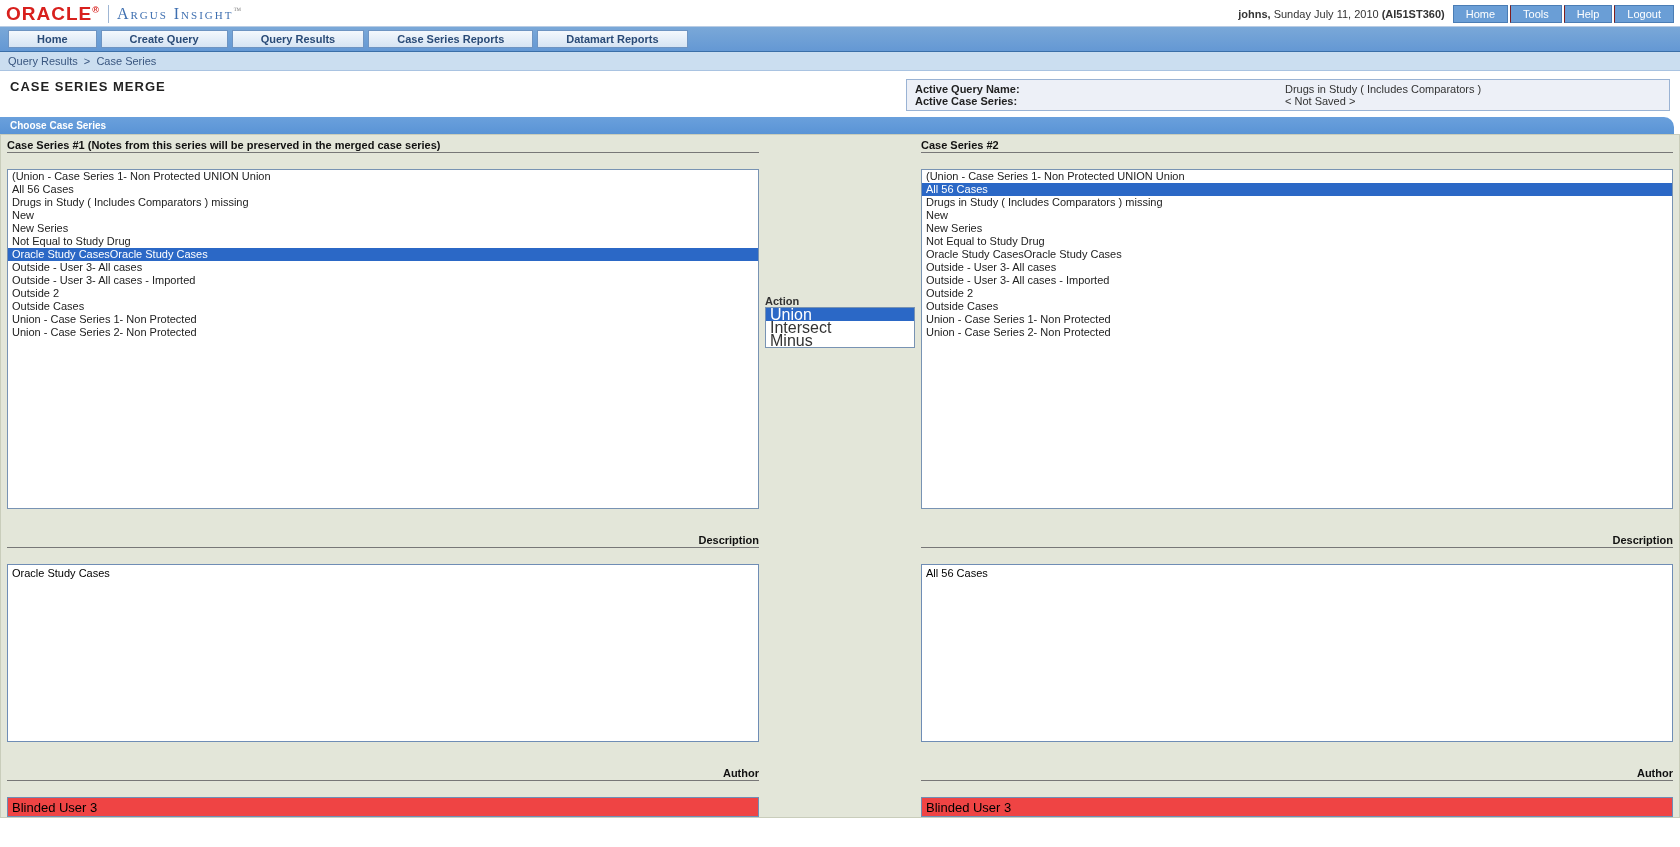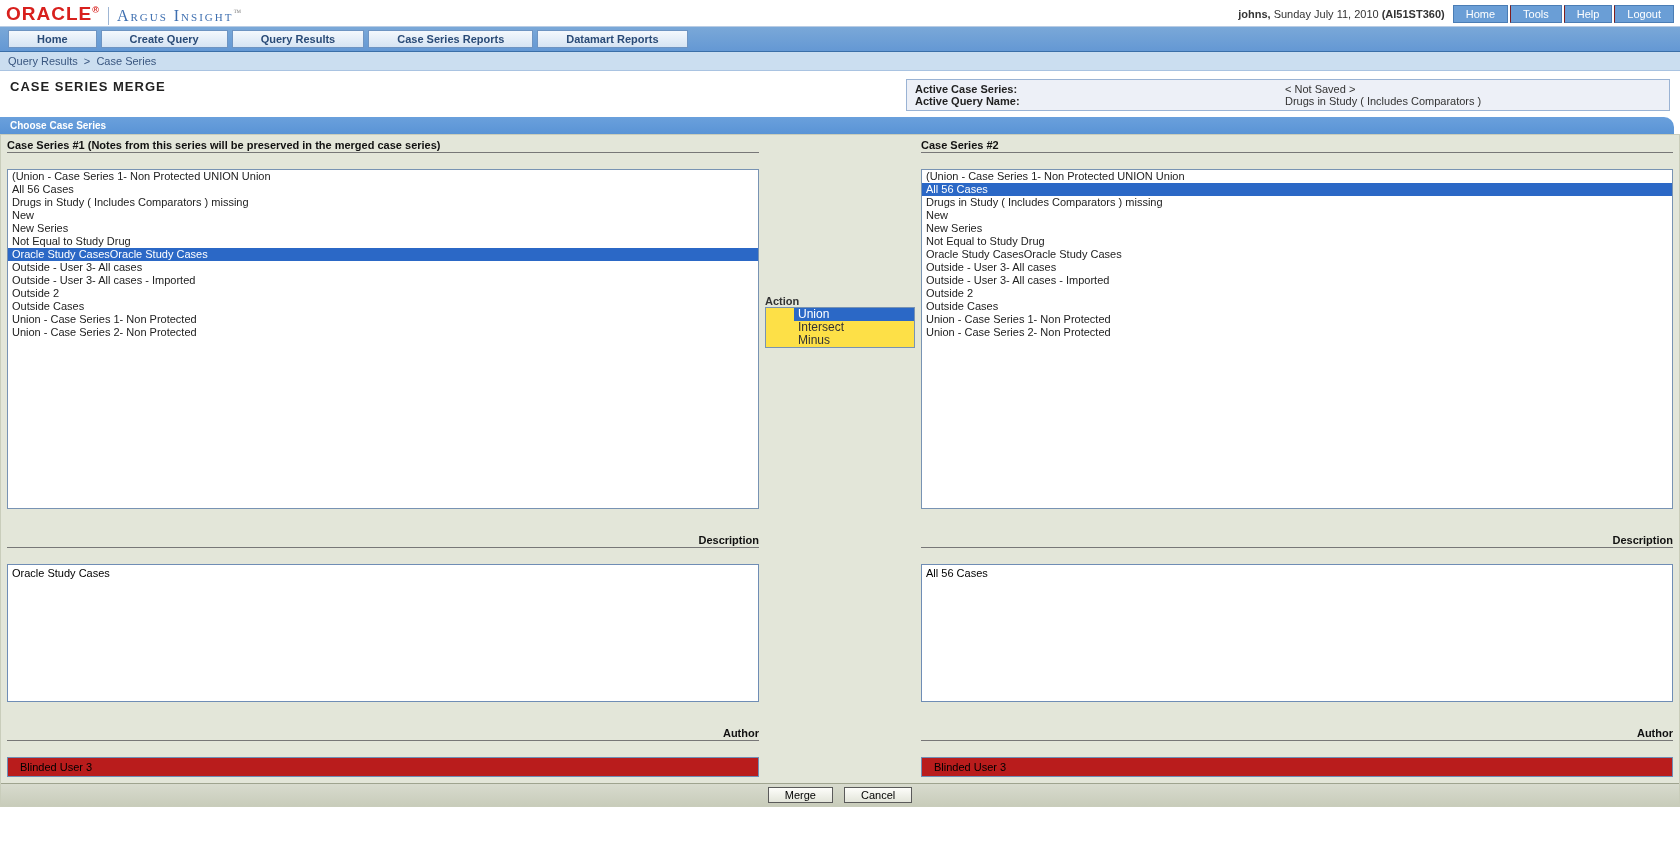--- a/index.html
+++ b/index.html
@@ -14,21 +14,21 @@
     display: flex;
     justify-content: space-between;
     align-items: center;
     border-bottom: 1px solid #b8cce4;
     padding: 2px 6px 0 6px;
     height: 27px;
     background: #fff;
   }
   .logo-block {
     display: flex;
-    align-items: flex-end;
+    align-items: center;
     gap: 6px;
   }
   .oracle-logo {
     color: #d8201d;
     font-weight: bold;
     font-size: 19px;
     letter-spacing: 1px;
     font-family: Arial, sans-serif;
   }
   .oracle-logo sup { font-size: 9px; vertical-align: super;}
@@ -157,55 +157,54 @@
     line-height: 13px;
     cursor: pointer;
     color:#222;
     white-space: nowrap;
   }
   .listbox .item.selected {
     background: #2b68c6;
     color: #fff;
   }
   .action-box {
-    background:#fde047;
+    background:#ffffff;
     border: 1px solid #7893b3;
-    font-size:12px;
-    padding-left:28px;
+    font-size:16px;
   }
   .action-box .item { padding: 0px 4px; line-height:13px; cursor:pointer;}
   .action-box .item.selected { background:#2b68c6; color:#fff;}
   .field-label {
     font-weight: bold;
     font-size: 11px;
     margin-top: 10px;
     margin-bottom: 1px;
     border-bottom: 1px solid #777;
     padding-bottom: 1px;
     color:#111;
     text-align:right;
   }
   textarea.desc {
     width: 100%;
-    height: 138px;
+    height: 178px;
     resize: none;
     border: 1px solid #6f8db5;
     background: #fff;
     font-family: Arial;
     font-size: 11px;
     padding: 2px 4px;
     overflow-y: scroll;
   }
   input.author {
     width: 100%;
     border: 1px solid #6f8db5;
-    background: #b91c1c;
+    background: #ef4444;
     font-family: Arial;
-    font-size: 11px;
-    padding: 2px 12px;
+    font-size: 13px;
+    padding: 2px 4px;
     height: 20px;
   }
   .footer-bar {
     background: linear-gradient(#d8dbce, #c8ccba);
     border-top: 1px solid #9fa48f;
     text-align: center;
     padding: 3px 0;
     margin-top: 6px;
   }
   .btn {
@@ -251,26 +250,26 @@
 <div class="breadcrumb-bar">
   <a href="#">Query Results</a>
   &nbsp;<span>&gt;</span>&nbsp;
   <a href="#">Case Series</a>
 </div>
 
 <div class="page-title-row">
   <div class="page-title">CASE SERIES MERGE</div>
   <div class="info-box">
     <div class="info-row">
+      <span class="info-label">Active Query Name:</span>
+      <span class="info-val">Drugs in Study ( Includes Comparators )</span>
+    </div>
+    <div class="info-row">
       <span class="info-label">Active Case Series:</span>
       <span class="info-val">&lt; Not Saved &gt;</span>
-    </div>
-    <div class="info-row">
-      <span class="info-label">Active Query Name:</span>
-      <span class="info-val">Drugs in Study ( Includes Comparators )</span>
     </div>
   </div>
 </div>
 
 <div class="section-header">Choose Case Series</div>
 
 <div class="work-area">
   <div class="columns">
 
     <div class="col">
@@ -326,17 +325,13 @@
         </div>
 
       <div class="field-label">Description</div>
       <textarea class="desc" id="right-desc" style="">All 56 Cases</textarea>
 
       <div class="field-label">Author</div>
       <input class="author" value="Blinded User 3" style="">
     </div>
   </div>
 
-  <div class="footer-bar">
-    <button class="btn">Merge</button>
-    <button class="btn">Cancel</button>
-  </div>
 </div>
 
 </body></html>

